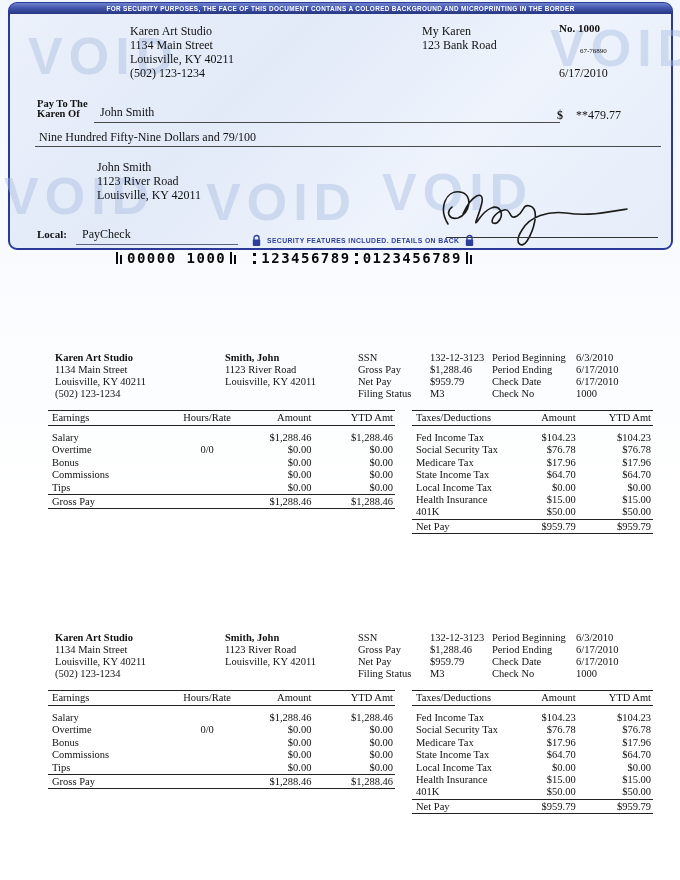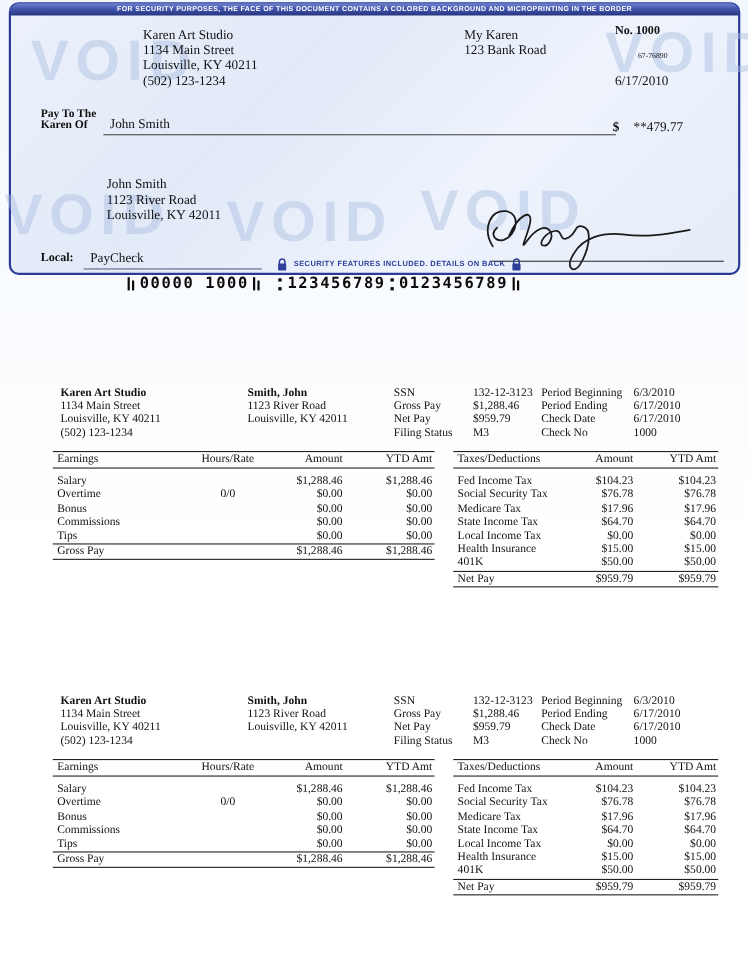--- a/index.html
+++ b/index.html
@@ -109,20 +109,21 @@
   <div class="abs date" style="left:549px;top:62px;">6/17/2010</div>
 
   <div class="abs payto" style="left:27px;top:95px;">
     <div>Pay To The</div>
     <div>Karen Of</div>
   </div>
   <div class="abs payee-line" style="left:84px;top:101px;width:460px;">John Smith</div>
   <div class="abs dollar" style="left:547px;top:104px;">$</div>
   <div class="abs amt" style="left:566px;top:104px;">**479.77</div>
 
+  <div class="abs words-line" style="left:25px;top:126px;width:622px;">Nine Hundred Fifty-Nine Dollars and 79/100</div>
 
   <div class="abs addr" style="left:87px;top:156px;">
     <div>John Smith</div>
     <div>1123 River Road</div>
     <div>Louisville, KY 42011</div>
   </div>
 
   <svg class="abs" style="left:420px;top:178px;" width="210" height="64" viewBox="0 0 210 64">
     <path d="M18,42 C8,26 16,8 30,10 C44,12 40,32 28,36 C20,38 15,31 22,25
              M33,32 C42,12 54,8 52,20 C50,32 41,48 49,37 C57,26 66,22 70,28

